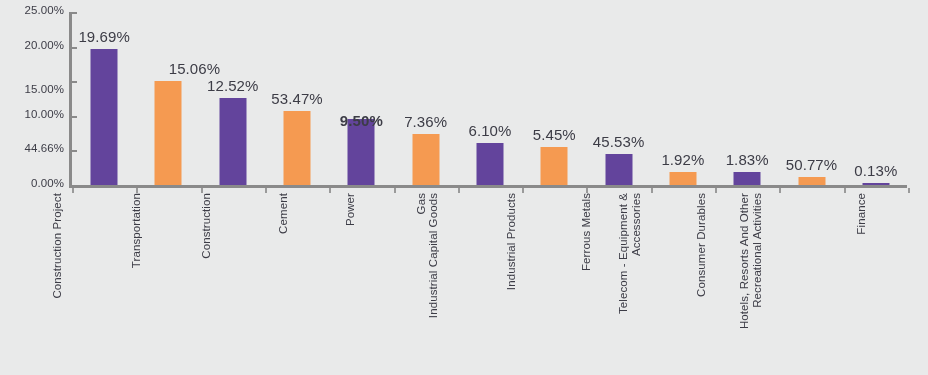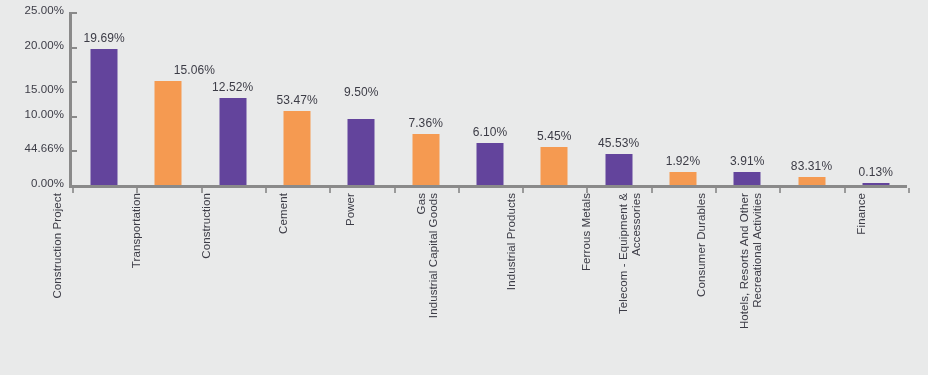--- a/index.html
+++ b/index.html
@@ -92,21 +92,21 @@
     width: 27px;
   }
   .bar.purple { background: #63449c; }
   .bar.orange { background: #f59a51; }
 
   .bar-value {
     position: absolute;
     left: 50%;
     transform: translateX(-50%);
     white-space: nowrap;
-    font-size: 12px;
+    font-size: 15px;
     color: #3c3c46;
     letter-spacing: 0.1px;
   }
 
   
   .cat-labels {
     position: absolute;
     left: 72px;
     top: 193px;
     width: 836px;
@@ -188,21 +188,21 @@
       <div class="bar-slot" style="left: 128.615px; width: 64.3077px;">
         <div class="bar purple" style="height: 86.6384px; background: rgb(99, 68, 156);"></div>
         <div class="bar-value" style="bottom: 90.6384px;">12.52%</div>
       </div>
       <div class="bar-slot" style="left: 192.923px; width: 64.3077px;">
         <div class="bar orange" style="height: 73.698px; background: rgb(245, 154, 81);"></div>
         <div class="bar-value" style="bottom: 77.698px;">53.47%</div>
       </div>
       <div class="bar-slot" style="left: 257.231px; width: 64.3077px;">
         <div class="bar purple" style="height: 65.74px; background: rgb(99, 68, 156);"></div>
-        <div class="bar-value" style="bottom: 86px;">9.50%</div>
+        <div class="bar-value" style="bottom: 56px; font-weight: bold;">9.50%</div>
       </div>
       <div class="bar-slot" style="left: 321.538px; width: 64.3077px;">
         <div class="bar orange" style="height: 50.9312px; background: rgb(245, 154, 81);"></div>
         <div class="bar-value" style="bottom: 54.9312px;">7.36%</div>
       </div>
       <div class="bar-slot" style="left: 385.846px; width: 64.3077px;">
         <div class="bar purple" style="height: 42.212px; background: rgb(99, 68, 156);"></div>
         <div class="bar-value" style="bottom: 46.212px;">6.10%</div>
       </div>
       <div class="bar-slot" style="left: 450.154px; width: 64.3077px;">
@@ -212,25 +212,25 @@
       <div class="bar-slot" style="left: 514.462px; width: 64.3077px;">
         <div class="bar purple" style="height: 31.2092px; background: rgb(99, 68, 156);"></div>
         <div class="bar-value" style="bottom: 35.2092px;">45.53%</div>
       </div>
       <div class="bar-slot" style="left: 578.769px; width: 64.3077px;">
         <div class="bar orange" style="height: 13.2864px; background: rgb(245, 154, 81);"></div>
         <div class="bar-value" style="bottom: 17.2864px;">1.92%</div>
       </div>
       <div class="bar-slot" style="left: 643.077px; width: 64.3077px;">
         <div class="bar purple" style="height: 12.6636px; background: rgb(99, 68, 156);"></div>
-        <div class="bar-value" style="bottom: 16.6636px;">3.91%</div>
+        <div class="bar-value" style="bottom: 16.6636px;">1.83%</div>
       </div>
       <div class="bar-slot" style="left: 707.385px; width: 64.3077px;">
         <div class="bar orange" style="height: 8.304px; background: rgb(245, 154, 81);"></div>
-        <div class="bar-value" style="bottom: 12.304px;">83.31%</div>
+        <div class="bar-value" style="bottom: 12.304px;">50.77%</div>
       </div>
       <div class="bar-slot" style="left: 771.692px; width: 64.3077px;">
         <div class="bar purple" style="height: 2px; background: rgb(99, 68, 156);"></div>
         <div class="bar-value" style="bottom: 6px;">0.13%</div>
       </div>
     </div>
 
   <div class="cat-labels" id="cat-labels">
       <div class="cat-slot" style="left: 0px; width: 64.3077px;">
         <div class="cat-label"><span>Construction Project</span></div>

